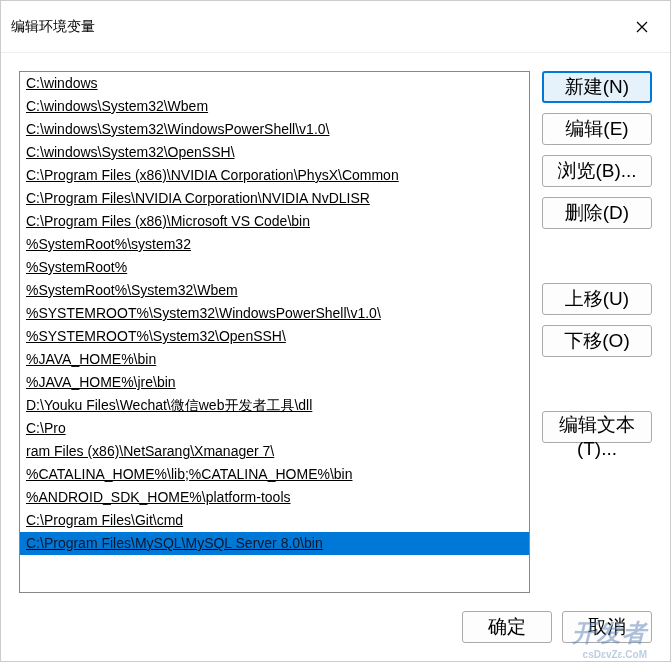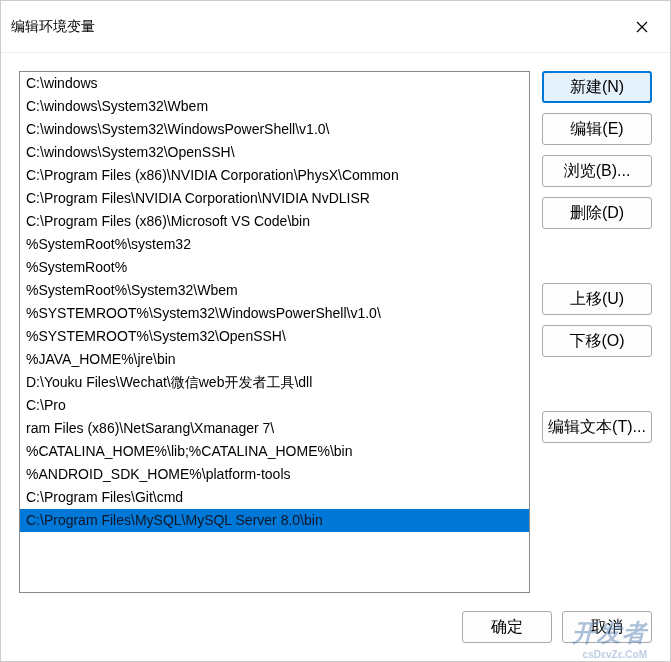--- a/index.html
+++ b/index.html
@@ -4,29 +4,29 @@
 <style>
 * { box-sizing: border-box; margin: 0; padding: 0; }
 body { font-family: "Microsoft YaHei", "Segoe UI", sans-serif; font-size: 13px; background: #fff; width: 671px; height: 662px; overflow: hidden; position: relative; }
 .window { width: 671px; height: 662px; border: 1px solid #ccc; background: #fff; display: flex; flex-direction: column; }
 .titlebar { height: 52px; display: flex; align-items: center; padding: 0 10px; border-bottom: 1px solid #eee; gap: 25px; }
 .titlebar-text { flex: 1; font-size: 14px; }
 .close-btn { width: 36px; height: 36px; display: flex; align-items: center; justify-content: center; cursor: pointer; font-size: 16px; }
 .body { flex: 1; display: flex; padding: 18px 18px 0 18px; gap: 12px; overflow: hidden; }
 .list-wrap { flex: 1; display: flex; flex-direction: column; }
 .listbox { flex: 1; border: 1px solid #888; overflow-y: hidden; overflow-x: hidden; position: relative; }
-.listbox-inner { position: absolute; inset: 0; overflow-y: auto; overflow-x: hidden; }
+.listbox-inner { position: absolute; inset: 0; overflow-y: auto; overflow-x: hidden; text-decoration: underline; }
 .listbox-inner::-webkit-scrollbar { width: 14px; }
 .listbox-inner::-webkit-scrollbar-track { background: #f0f0f0; }
 .listbox-inner::-webkit-scrollbar-thumb { background: #c0c0c0; border: 1px solid #a0a0a0; }
 .item { padding: 3px 6px; white-space: nowrap; font-size: 14px; height: 23px; line-height: 17px; cursor: default; overflow: hidden; text-overflow: clip; }
 .item.selected { background: #0078d7; color: #0f172a; }
 .side { width: 110px; display: flex; flex-direction: column; gap: 10px; }
 .spacer { height: 34px; }
-.btn { display: block; width: 100%; height: 32px; border: 1px solid #aaa; background: #fdfdfd; font-size: 16px; cursor: pointer; font-family: inherit; border-radius: 3px; }
+.btn { display: block; width: 100%; height: 32px; border: 1px solid #aaa; background: #fdfdfd; font-size: 19px; cursor: pointer; font-family: inherit; border-radius: 3px; }
 .btn.focused { border: 2px solid #0078d7; background: #e5f1fb; }
 .footer { padding: 18px; display: flex; justify-content: flex-end; gap: 10px; }
 .footer .btn { width: 90px; }
 .watermark { position: absolute; right: 24px; bottom: 2px; font-size: 24px; font-weight: bold; font-style: italic; color: rgba(90,130,180,0.5); letter-spacing: 1px; pointer-events: none; font-family: Arial, sans-serif; }
 .watermark .sub { font-size: 10px; letter-spacing: 0; display: block; text-align: right; font-style: normal; color: rgba(90,130,180,0.4); }
 </style>
 </head>
 <body>
 
 <div class="window">
@@ -48,20 +48,21 @@
             <div class="item">C:\windows\System32\WindowsPowerShell\v1.0\</div>
             <div class="item">C:\windows\System32\OpenSSH\</div>
             <div class="item">C:\Program Files (x86)\NVIDIA Corporation\PhysX\Common</div>
             <div class="item">C:\Program Files\NVIDIA Corporation\NVIDIA NvDLISR</div>
             <div class="item">C:\Program Files (x86)\Microsoft VS Code\bin</div>
             <div class="item">%SystemRoot%\system32</div>
             <div class="item">%SystemRoot%</div>
             <div class="item">%SystemRoot%\System32\Wbem</div>
             <div class="item">%SYSTEMROOT%\System32\WindowsPowerShell\v1.0\</div>
             <div class="item">%SYSTEMROOT%\System32\OpenSSH\</div>
+            <div class="item">%JAVA_HOME%\bin</div>
             <div class="item">%JAVA_HOME%\jre\bin</div>
             <div class="item">D:\Youku Files\Wechat\微信web开发者工具\dll</div>
             <div class="item">C:\Pro</div>
             <div class="item">ram Files (x86)\NetSarang\Xmanager 7\</div>
             <div class="item">%CATALINA_HOME%\lib;%CATALINA_HOME%\bin</div>
             <div class="item">%ANDROID_SDK_HOME%\platform-tools</div>
             <div class="item">C:\Program Files\Git\cmd</div>
             <div class="item selected">C:\Program Files\MySQL\MySQL Server 8.0\bin</div>
           </div>
       </div>

